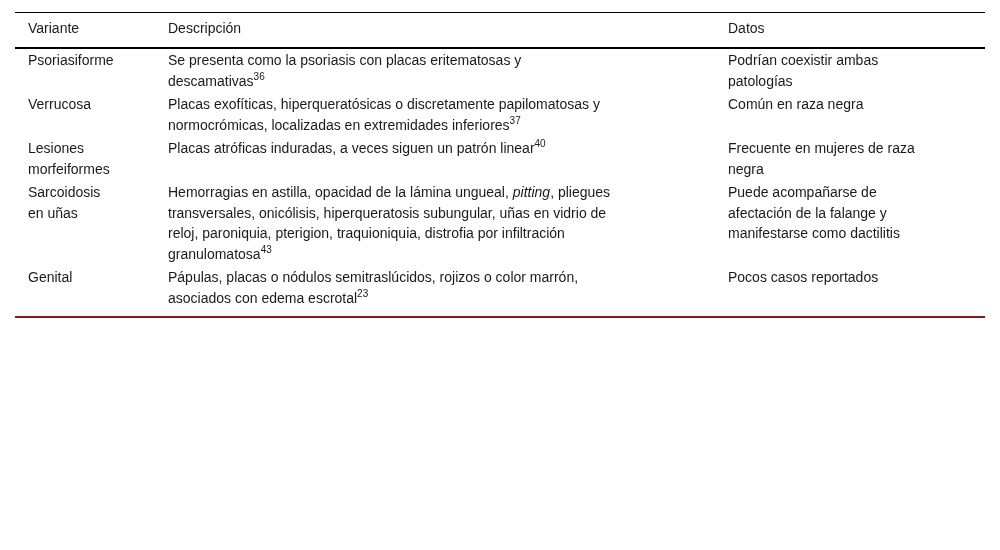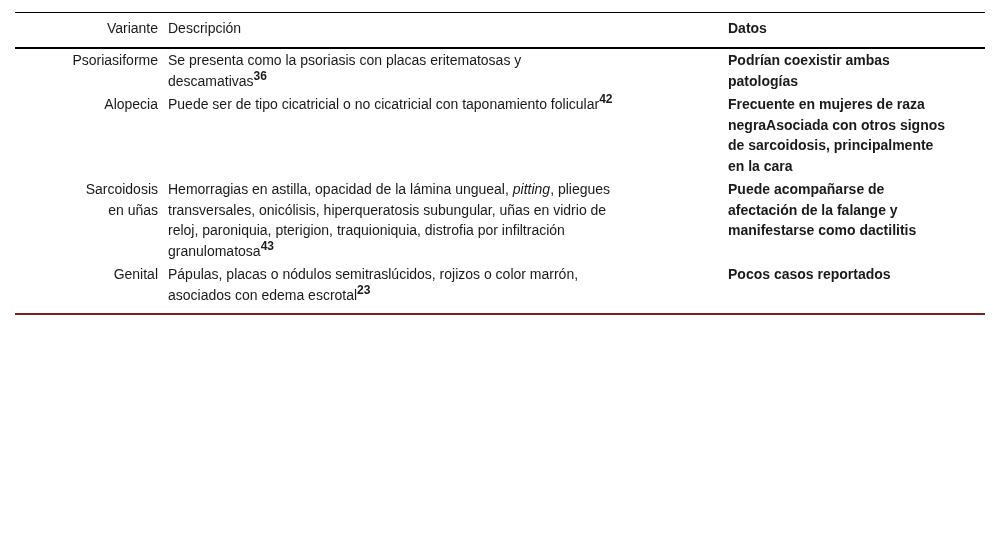--- a/index.html
+++ b/index.html
@@ -29,38 +29,37 @@
     line-height: 20.5px;
   }
   th, td {
     box-sizing: border-box;
     vertical-align: top;
     text-align: left;
     font-weight: normal;
     white-space: pre-line;
     padding: 1.5px 10px 1.5px 0;
   }
-  th.col-variante, td.col-variante { width: 153px; padding-left: 13px; text-align: right; }
+  th.col-variante, td.col-variante { width: 153px; padding-left: 13px; }
   th.col-desc,     td.col-desc     { width: 560px; }
-  th.col-datos,    td.col-datos    { width: 257px; padding-right: 0; font-weight: bold; }
+  th.col-datos,    td.col-datos    { width: 257px; padding-right: 0; }
   thead th {
     border-top: 1.5px solid #000000;
     border-bottom: 2.5px solid #000000;
     padding-top: 5px;
     padding-bottom: 8px;
   }
   tbody tr:last-child td {
     border-bottom: 2px solid #7f1d1d;
     padding-bottom: 8px;
   }
   td sup {
-    font-size: 12px;
+    font-size: 10px;
     line-height: 0;
     vertical-align: super;
-    font-weight: bold;
   }
   td i { font-style: italic; }
 </style>
 </head>
 <body>
 
 <div class="page">
   <table class="variant-table">
     <thead>
       <tr>
@@ -71,26 +70,31 @@
     </thead>
     <tbody id="table-body">
         <tr>
           <td class="col-variante">Psoriasiforme</td>
           <td class="col-desc"><span>Se presenta como la psoriasis con placas eritematosas y
 descamativas</span><sup>36</sup></td>
           <td class="col-datos">Podrían coexistir ambas
 patologías</td>
         </tr>
         <tr>
-          <td class="col-variante">Alopecia</td>
-          <td class="col-desc"><span>Puede ser de tipo cicatricial o no cicatricial con taponamiento folicular</span><sup>42</sup></td>
+          <td class="col-variante">Verrucosa</td>
+          <td class="col-desc"><span>Placas exofíticas, hiperqueratósicas o discretamente papilomatosas y
+normocrómicas, localizadas en extremidades inferiores</span><sup>37</sup></td>
+          <td class="col-datos">Común en raza negra</td>
+        </tr>
+        <tr>
+          <td class="col-variante">Lesiones
+morfeiformes</td>
+          <td class="col-desc"><span>Placas atróficas induradas, a veces siguen un patrón linear</span><sup>40</sup></td>
           <td class="col-datos">Frecuente en mujeres de raza
-negraAsociada con otros signos
-de sarcoidosis, principalmente
-en la cara</td>
+negra</td>
         </tr>
         <tr>
           <td class="col-variante">Sarcoidosis
 en uñas</td>
           <td class="col-desc"><span>Hemorragias en astilla, opacidad de la lámina ungueal, </span><i>pitting</i><span>, pliegues
 transversales, onicólisis, hiperqueratosis subungular, uñas en vidrio de
 reloj, paroniquia, pterigion, traquioniquia, distrofia por infiltración
 granulomatosa</span><sup>43</sup></td>
           <td class="col-datos">Puede acompañarse de
 afectación de la falange y

